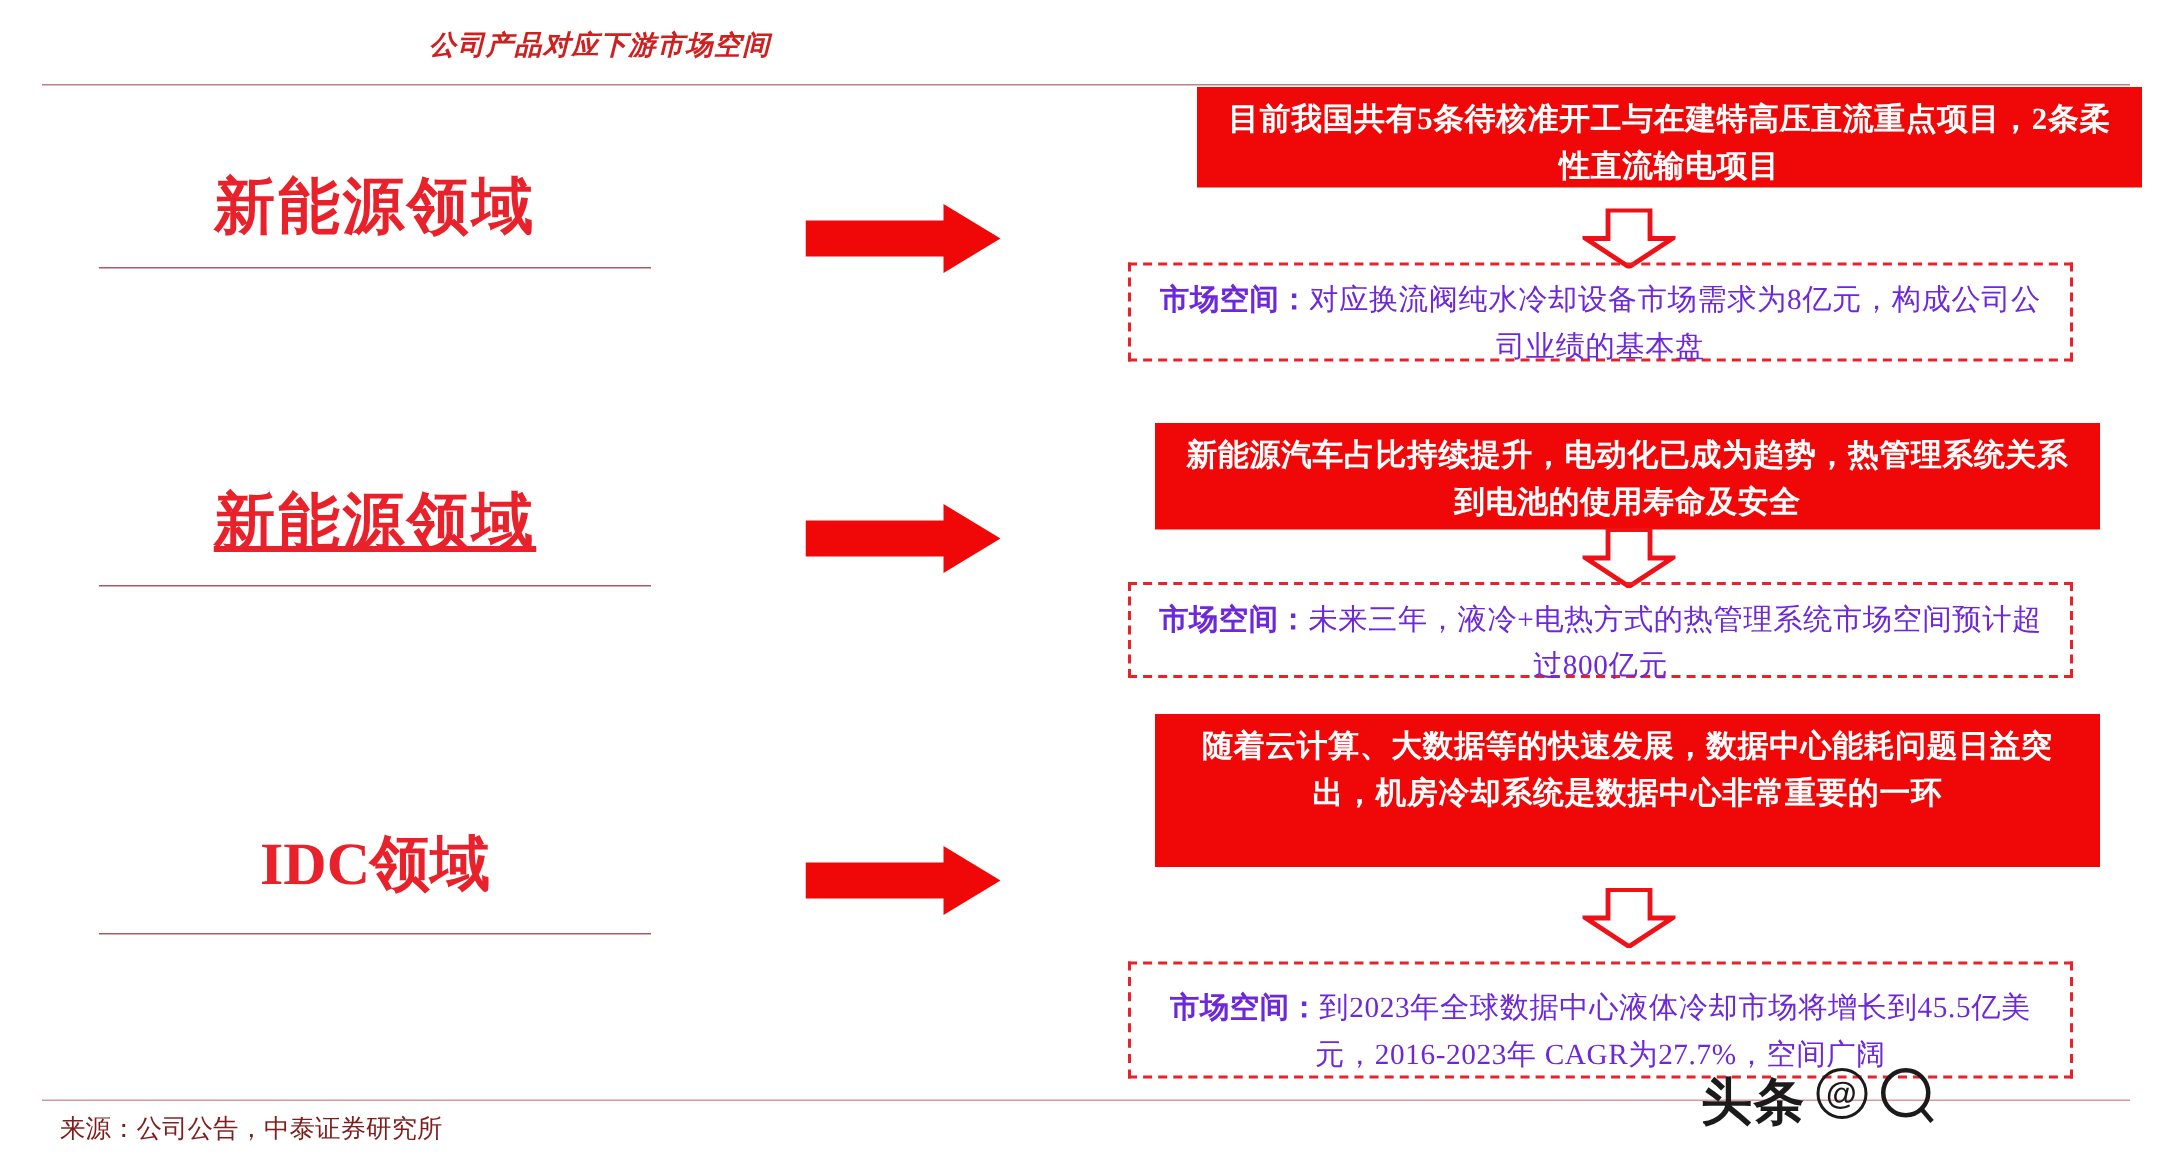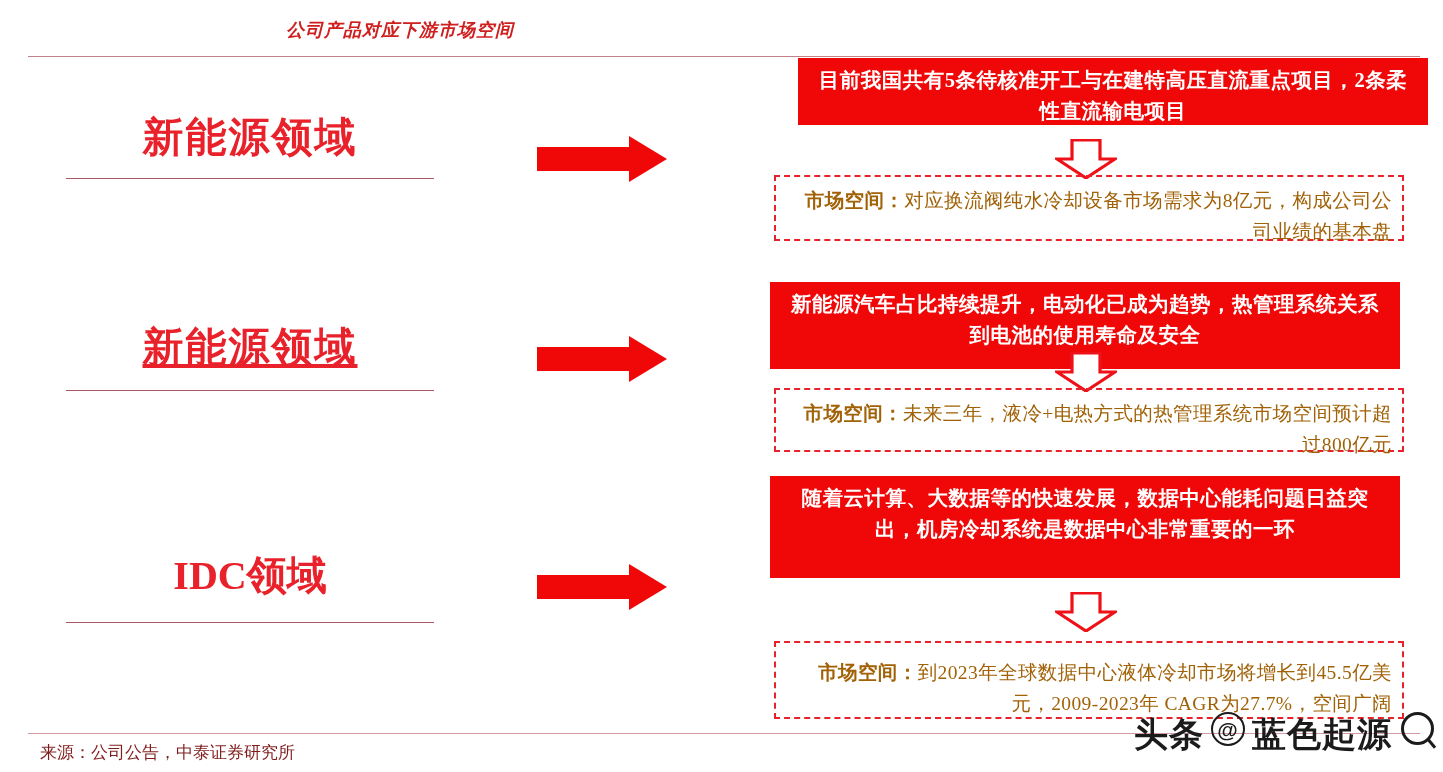--- a/index.html
+++ b/index.html
@@ -90,28 +90,28 @@
     position: absolute;
     left: 1055px;
     width: 62px;
     height: 40px;
   }
   .down-arrow svg { display: block; width: 100%; height: 100%; }
 
   
   .market-box {
     position: absolute;
-    left: 774px;
+    left: 752px;
     width: 630px;
     border: 2.5px dashed #e8222a;
     box-sizing: border-box;
-    color: #a16207;
+    color: #6d28d9;
     font-size: 19.5px;
     line-height: 1.6;
-    text-align: right;
+    text-align: center;
     padding: 8px 10px 9px 10px;
     letter-spacing: 0.4px;
   }
   .market-box .lead {
     font-weight: bold;
   }
 
   
   .footer-rule {
     position: absolute;
@@ -205,21 +205,21 @@
 
 <div class="domain-label" style="top:320px;text-decoration:underline;">新能源领域</div>
 <div class="domain-rule" style="top:390px;"></div>
 
 <div class="right-arrow" style="left:537px; top:336px;">
   <svg viewBox="0 0 130 46" preserveAspectRatio="none" aria-hidden="true">
     <polygon points="0,11 92,11 92,0 130,23 92,46 92,35 0,35" fill="#f00808"></polygon>
   </svg>
 </div>
 
-<div class="stmt-box" style="top:282px; height:87px;text-align:center;">新能源汽车占比持续提升，电动化已成为趋势，热管理系统关系到电池的使用寿命及安全</div>
+<div class="stmt-box" style="top:282px; height:71px;text-align:center;">新能源汽车占比持续提升，电动化已成为趋势，热管理系统关系到电池的使用寿命及安全</div>
 
 <div class="down-arrow" style="top:352px;">
   <svg viewBox="0 0 62 40" preserveAspectRatio="none" aria-hidden="true">
     <polygon points="17,1 45,1 45,20 60,20 31,39 2,20 17,20" fill="#ffffff" stroke="#ee1118" stroke-width="3.2" stroke-linejoin="miter"></polygon>
   </svg>
 </div>
 
 <div class="market-box" style="top:388px; height:64px;">
   <span class="lead">市场空间：</span><span>未来三年，液冷+电热方式的热管理系统市场空间预计超过800亿元</span>
 </div>
@@ -235,24 +235,23 @@
 
 <div class="stmt-box" style="top:476px; height:102px;">随着云计算、大数据等的快速发展，数据中心能耗问题日益突出，机房冷却系统是数据中心非常重要的一环</div>
 
 <div class="down-arrow" style="top:592px;">
   <svg viewBox="0 0 62 40" preserveAspectRatio="none" aria-hidden="true">
     <polygon points="17,1 45,1 45,20 60,20 31,39 2,20 17,20" fill="#ffffff" stroke="#ee1118" stroke-width="3.2" stroke-linejoin="miter"></polygon>
   </svg>
 </div>
 
 <div class="market-box" style="top:641px; height:78px; padding-top:14px;">
-  <span class="lead">市场空间：</span><span>到2023年全球数据中心液体冷却市场将增长到45.5亿美元，2009-2023年 CAGR为27.7%，空间广阔</span>
+  <span class="lead">市场空间：</span><span>到2023年全球数据中心液体冷却市场将增长到45.5亿美元，2016-2023年 CAGR为27.7%，空间广阔</span>
 </div>
 
 <div class="footer-rule"></div>
 <div class="source-note">来源：公司公告，中泰证券研究所</div>
 
 <div class="watermark">
   <span>头条</span>
   <span class="at-badge">@</span>
-  <span>蓝色起源</span>
   <span class="mag"></span>
 </div>
 
 </body></html>

